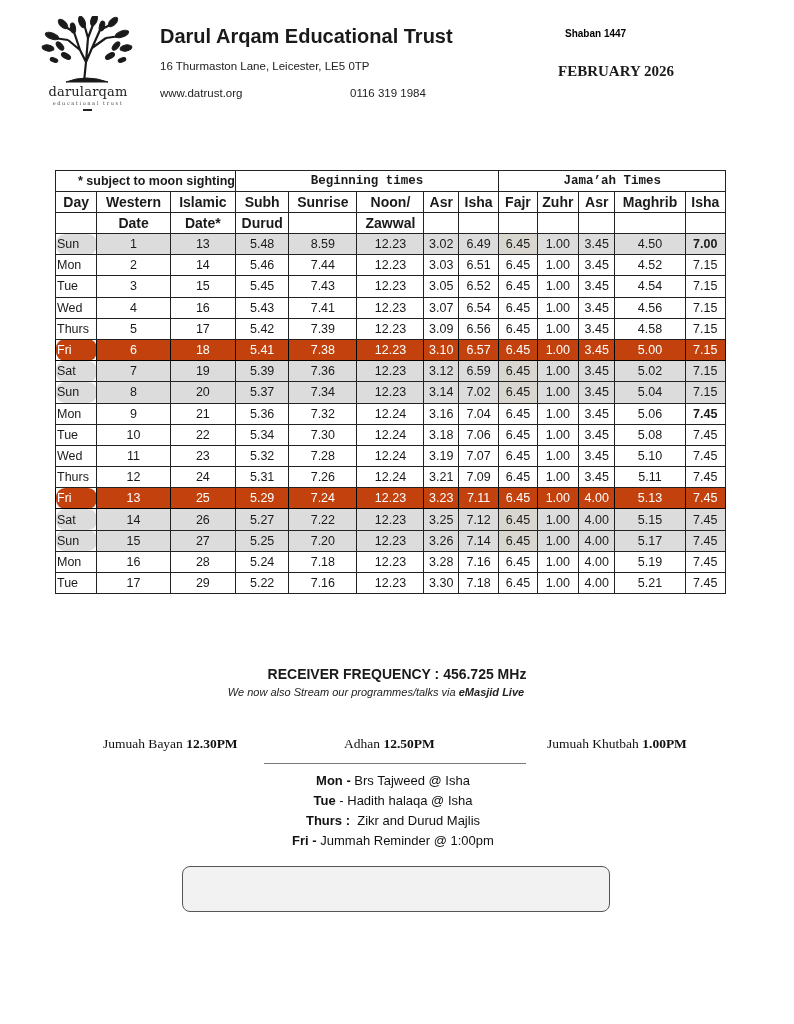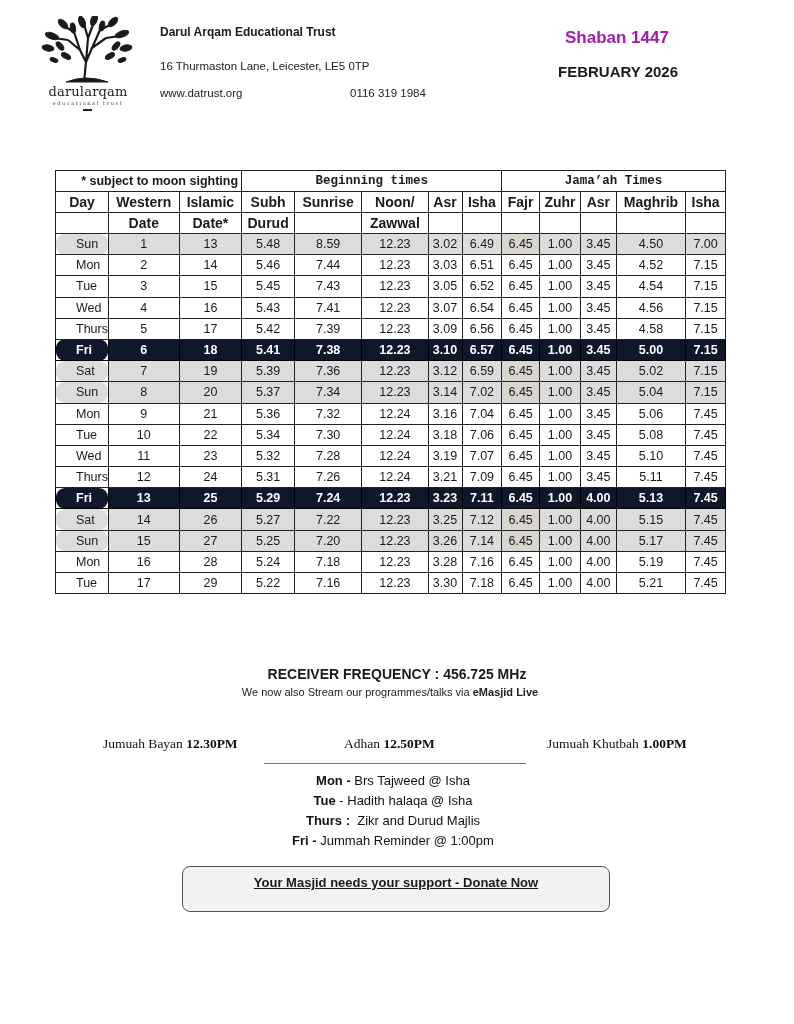--- a/index.html
+++ b/index.html
@@ -8,46 +8,46 @@
 
   
   .logo { position: absolute; left: 36px; top: 16px; width: 104px; height: 96px; }
   .logo svg { display: block; }
   .logo-name { position: absolute; left: 0; top: 68px; width: 104px; text-align: center;
     font-family: "DejaVu Serif", serif; font-size: 13px; color: #222; letter-spacing: 0.2px; }
   .logo-sub { position: absolute; left: 0; top: 84px; width: 104px; text-align: center;
     font-family: "DejaVu Serif", serif; font-size: 5px; letter-spacing: 1.6px; color: #444; }
   .logo-bar { position: absolute; left: 47px; top: 93px; width: 9px; height: 2px; background: #222; }
 
-  .org-title { position: absolute; left: 160px; top: 25px; font-size: 12px; font-weight: bold; color: #1a1a1a; }
+  .org-title { position: absolute; left: 160px; top: 25px; font-size: 20px; font-weight: bold; color: #1a1a1a; }
   .org-address { position: absolute; left: 160px; top: 60px; font-size: 11.5px; color: #222; }
   .org-web { position: absolute; left: 160px; top: 87px; font-size: 11.5px; color: #222; }
   .org-phone { position: absolute; left: 350px; top: 87px; font-size: 11.5px; color: #222; }
-  .hijri-month { position: absolute; left: 565px; top: 28px; font-size: 17px; font-weight: bold; color: #a21caf; }
-  .greg-month { position: absolute; left: 558px; top: 63px; font-size: 15px; font-weight: bold; color: #1a1a1a; }
+  .hijri-month { position: absolute; left: 565px; top: 28px; font-size: 10px; font-weight: bold; color: #000000; }
+  .greg-month { position: absolute; left: 558px; top: 63px; font-size: 15px; font-weight: bold; color: #1a1a1a; font-family: Liberation Serif, serif; }
 
   
   table.timetable { position: absolute; left: 55px; top: 170px; width: 671px; border-collapse: collapse;
     font-family: "Liberation Sans", sans-serif; }
   table.timetable td { border: 1px solid #222; height: 21.2px; text-align: center; font-size: 12.5px;
     padding: 0; color: #1a1a1a; white-space: nowrap; }
-  table.timetable td.day { text-align: left; padding-left: 20px; border-radius: 9px; }
+  table.timetable td.day { text-align: left; padding-left: 1px; border-radius: 9px; }
   tr.hdr td { font-weight: bold; font-size: 14px; height: 21px; }
   tr.hdr0 td { height: 21px; }
   td.note { font-size: 7.5px; font-weight: bold; text-align: center; padding-left: 22px !important; vertical-align: middle; }
   td.group { font-size: 15px; font-weight: bold; font-family: Liberation Mono, monospace; }
   tr.shade td { background: #dcdcdc; }
   tr.shade td.fajr { background: #d8d6cf; }
   tr.white td { background: #ffffff; }
-  tr.friday td { background: #0f172a; color: #ffffff; font-weight: bold; border-color: #000; }
-  td.bold { font-weight: normal; }
+  tr.friday td { background: #c2410c; color: #ffffff; font-weight: normal; border-color: #000; }
+  td.bold { font-weight: bold; }
 
   
   .freq { position: absolute; left: 0; width: 794px; top: 666px; text-align: center; font-size: 14px; font-weight: bold; color: #1a1a1a; }
-  .stream { position: absolute; left: 14px; width: 752px; top: 686px; text-align: center; font-size: 11px; color: #222; }
+  .stream { position: absolute; left: 0; width: 752px; top: 686px; text-align: center; font-size: 11px; color: #222; font-style: italic; }
   .stream b { font-weight: bold; }
 
   .juma { position: absolute; top: 736px; font-family: "Liberation Serif", serif; font-size: 13.5px; color: #111; }
   .juma b { font-weight: bold; }
   .divider { position: absolute; left: 264px; top: 763px; width: 262px; height: 1px; background: #777; }
 
   .sched { position: absolute; left: 0; width: 786px; text-align: center; font-size: 13px; color: #111; }
   .sched b { font-weight: bold; }
 
   .donate { position: absolute; left: 182px; top: 866px; width: 428px; height: 46px; border: 1.5px solid #555;
@@ -410,14 +410,13 @@
 <div class="juma" style="left:344px;"><span>Adhan </span><b>12.50PM</b></div>
 <div class="juma" style="left:535px;margin-left:12px;"><span>Jumuah Khutbah </span><b>1.00PM</b></div>
 <div class="divider"></div>
 
 <div class="sched" style="top:773px;"><b>Mon -</b><span> Brs Tajweed @ Isha</span></div>
 <div class="sched" style="top:793px;"><b>Tue</b><span> - Hadith halaqa @ Isha</span></div>
 <div class="sched" style="top:813px;"><b>Thurs :</b><span style="white-space:pre">  Zikr and Durud Majlis</span></div>
 <div class="sched" style="top:833px;"><b>Fri -</b><span> Jummah Reminder @ 1:00pm</span></div>
 
 <div class="donate">
-  <span class="donate-title">Your Masjid needs your support - Donate Now</span>
 </div>
 
 </body></html>

